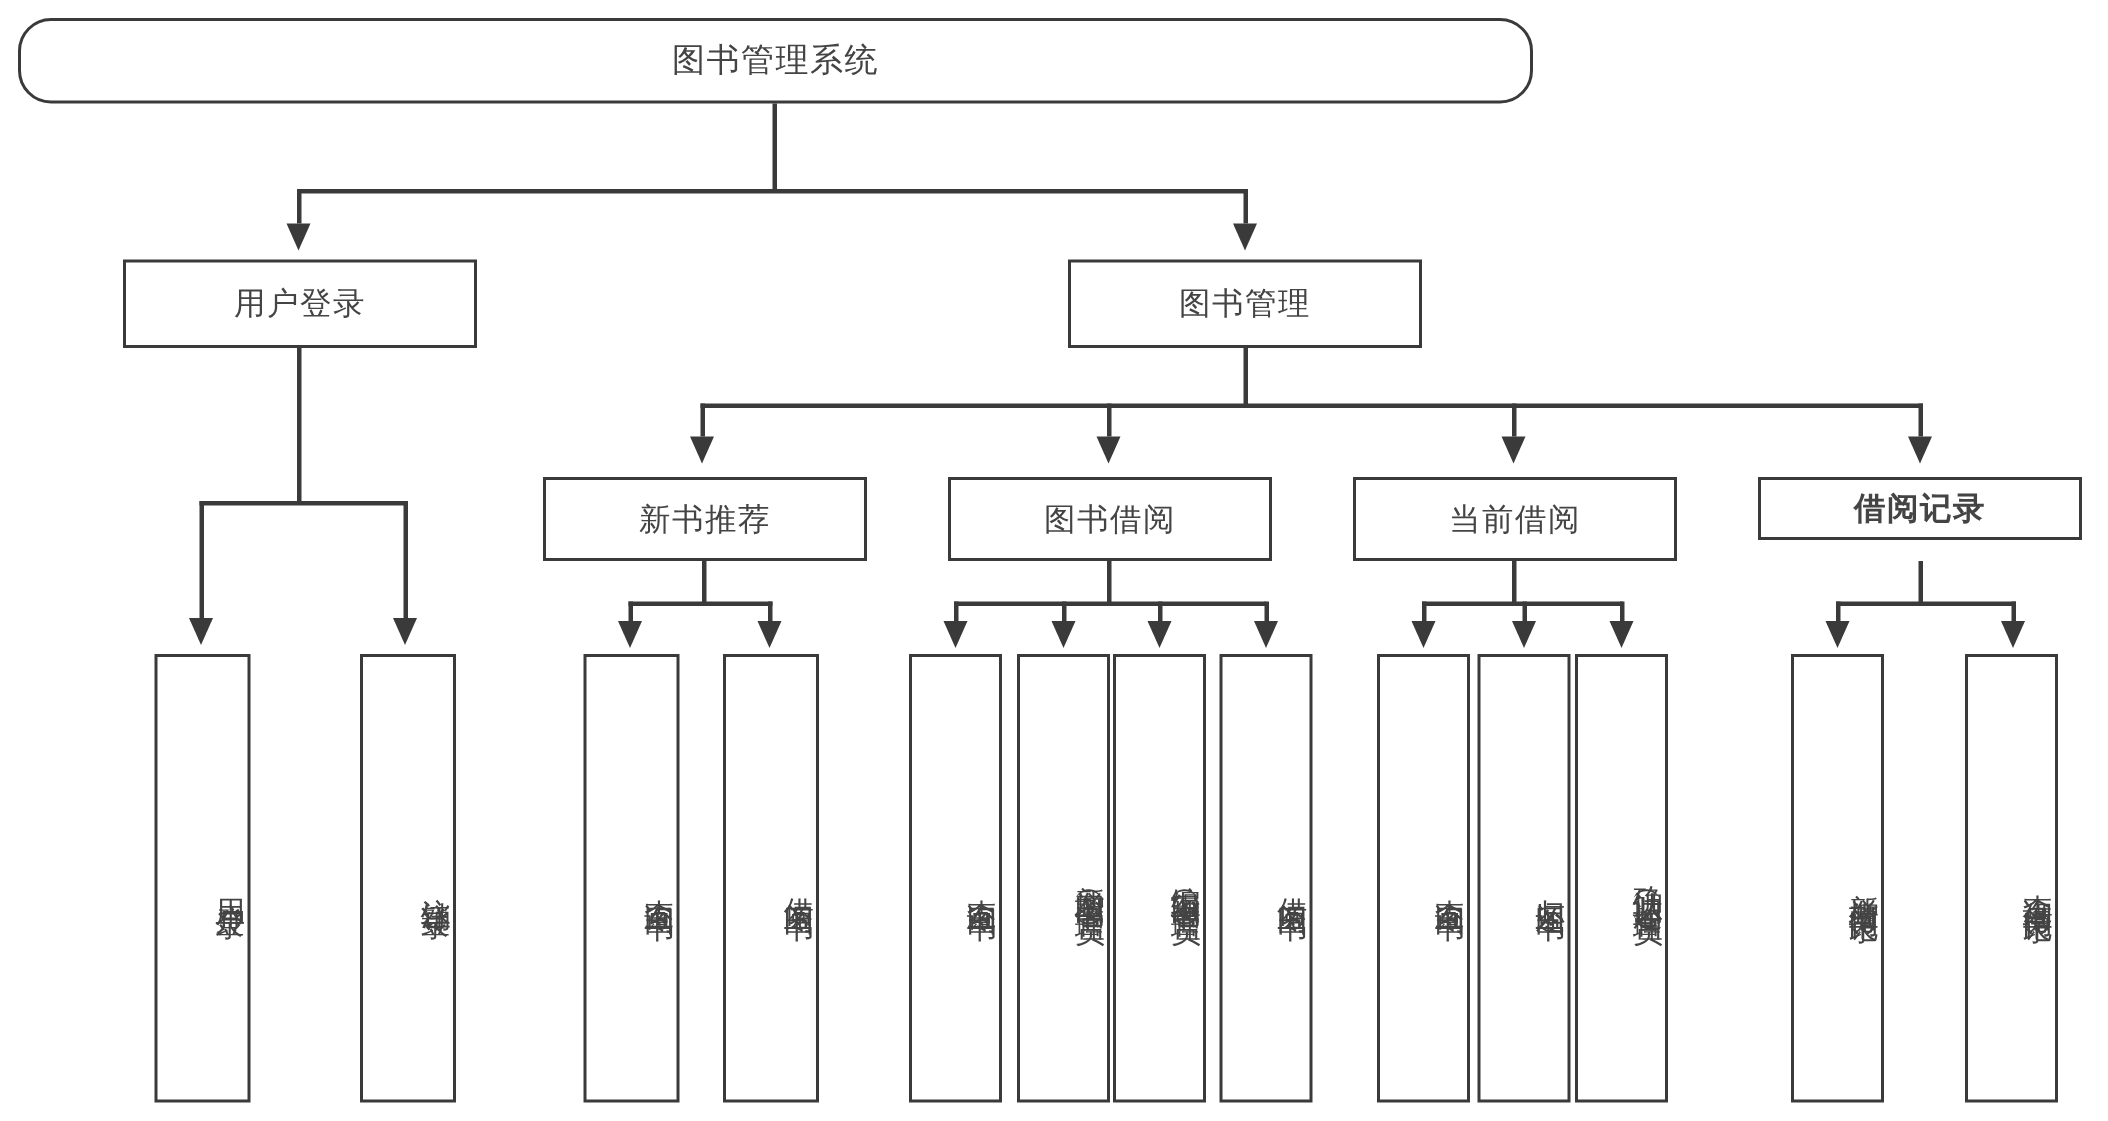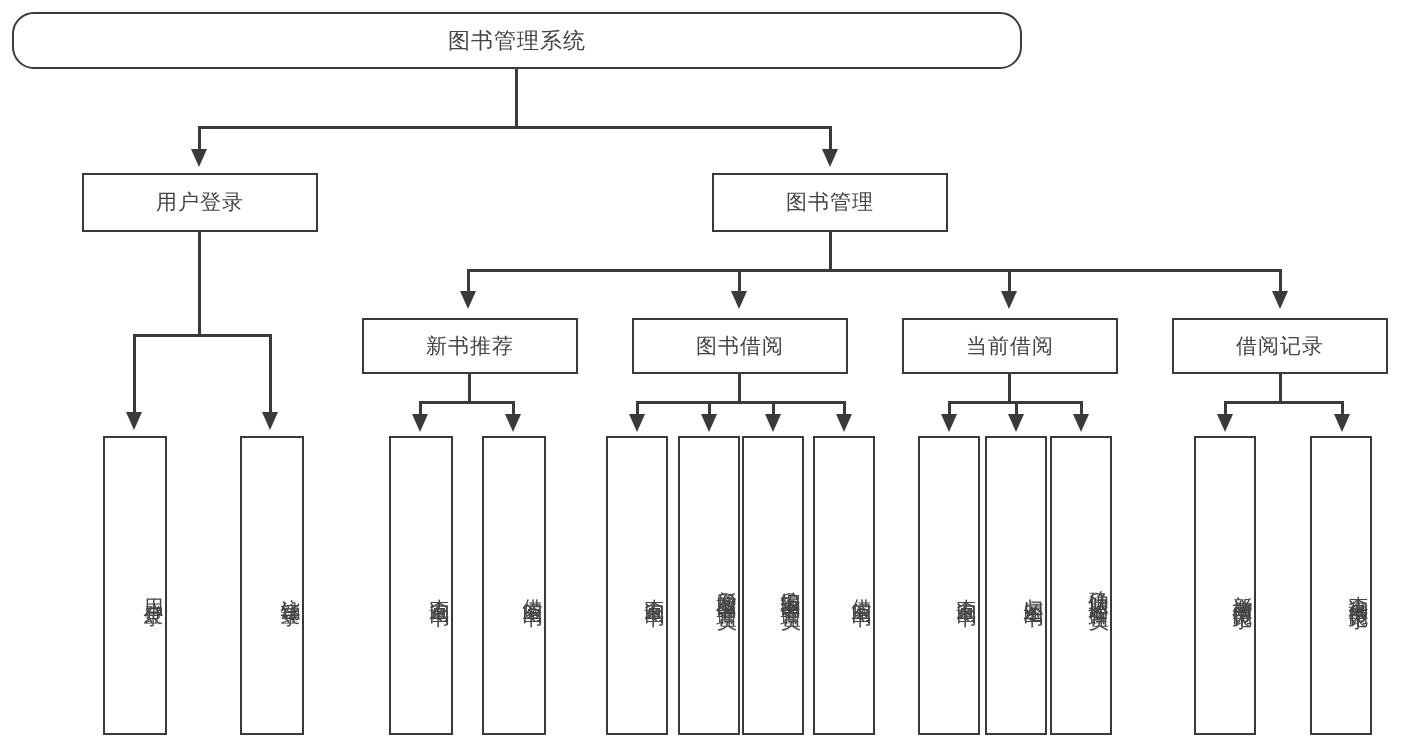--- a/index.html
+++ b/index.html
@@ -71,21 +71,21 @@
 
   <div class="node h" style="left:362px;top:318px;width:216px;height:56px;">
     <span class="txt">新书推荐</span>
   </div>
   <div class="node h" style="left:902px;top:318px;width:216px;height:56px;">
     <span class="txt">当前借阅</span>
   </div>
   <div class="node h" style="left:632px;top:318px;width:216px;height:56px;">
     <span class="txt">图书借阅</span>
   </div>
-  <div class="node h" style="left:1172px;top:318px;width:216px;height:56px;">
+  <div class="node h" style="left:1172px;top:318px;width:216px;height:42px;font-weight:bold;">
     <span class="txt">借阅记录</span>
   </div>
 
   <div class="node v" style="left:103px;top:436px;width:64px;height:299px;">
     <span class="txt">用户登录</span>
   </div>
   <div class="node v" style="left:240px;top:436px;width:64px;height:299px;">
     <span class="txt">注销登录</span>
   </div>
 

